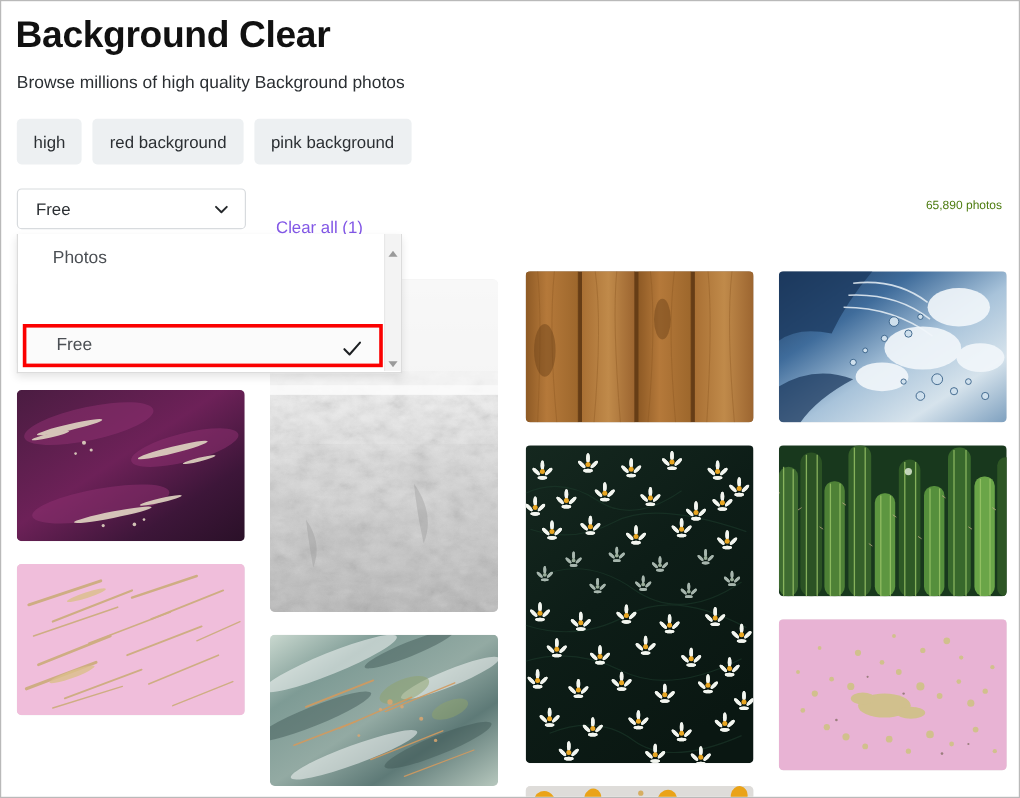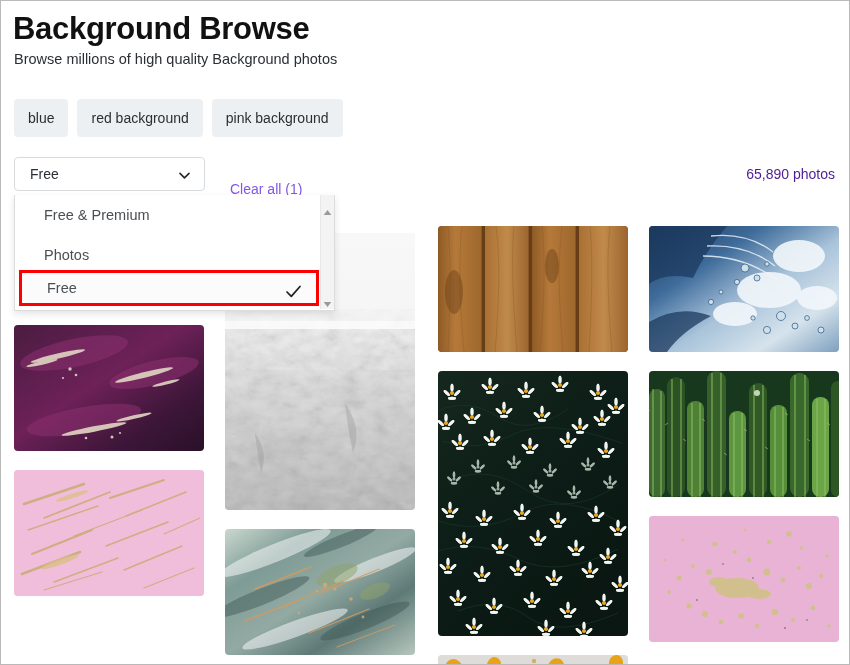--- a/index.html
+++ b/index.html
@@ -32,21 +32,21 @@
     font-size: 31px;
     font-weight: bold;
     color: #111111;
     letter-spacing: -0.3px;
     line-height: 38px;
     white-space: nowrap;
   }
   #page-subtitle {
     position: absolute;
     left: 13px;
-    top: 49px;
+    top: 59px;
     font-size: 14.5px;
     color: #2b2f33;
     line-height: 19px;
     white-space: nowrap;
   }
 
   
   #tag-row {
     position: absolute;
     left: 13px;
@@ -111,22 +111,22 @@
     color: #8257e6;
     text-decoration: none;
     white-space: nowrap;
     cursor: pointer;
     margin-top: 16px;
   }
   #photo-count {
     position: absolute;
     right: 2px;
     top: 9px;
-    font-size: 14px;
-    color: #4c1d95;
+    font-size: 10px;
+    color: #4d7c0f;
     white-space: nowrap;
   }
 
   
   #license-dropdown {
     position: absolute;
     left: 13px;
     top: 194px;
     width: 321px;
     height: 116px;
@@ -220,44 +220,43 @@
     cursor: pointer;
     background: #eeeeee;
   }
   .photo-tile svg { display: block; width: 100%; height: 100%; }
 </style>
 </head>
 <body>
 
 <div id="page">
 
-  <div id="page-title">Background Browse</div>
+  <div id="page-title">Background Clear</div>
   <div id="page-subtitle">Browse millions of high quality Background photos</div>
 
   <div id="tag-row">
-    <button class="tag-chip">blue</button>
+    <button class="tag-chip">high</button>
     <button class="tag-chip">red background</button>
     <button class="tag-chip">pink background</button>
   </div>
 
   <div id="filter-row">
     <div id="license-select">
       <span id="license-select-value">Free</span>
       <span id="chevron-down-icon">
         <svg viewBox="0 0 13 13">
             <path d="M2 4.4 L6.5 8.9 L11 4.4" fill="none" stroke="#25282b" stroke-width="1.6" stroke-linecap="round" stroke-linejoin="round"></path>
           </svg>
       </span>
     </div>
     <a id="clear-all-link" href="#">Clear all (1)</a>
     <span id="photo-count">65,890 photos</span>
   </div>
 
   <div id="license-dropdown">
-    <div class="dropdown-option">Free &amp; Premium</div>
     <div class="dropdown-option">Photos</div>
     <div id="dropdown-option-free">
       <span>Free</span>
       <span id="check-icon">
         <svg viewBox="0 0 17 17">
             <path d="M2 9 L6.3 13.4 L15 3.5" fill="none" stroke="#1d2023" stroke-width="1.7" stroke-linecap="round" stroke-linejoin="round"></path>
           </svg>
       </span>
     </div>
     <div id="dropdown-scrollbar">

